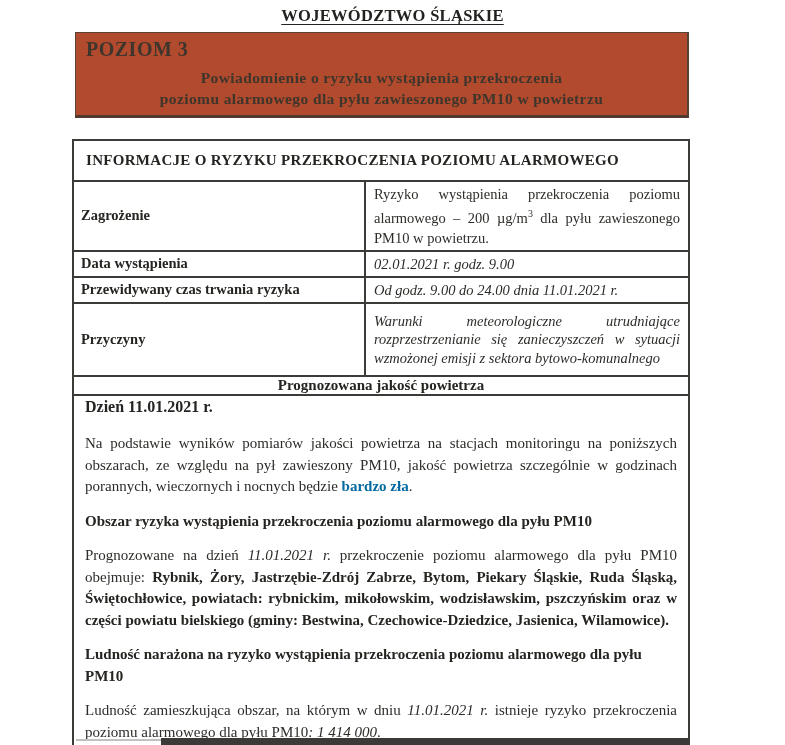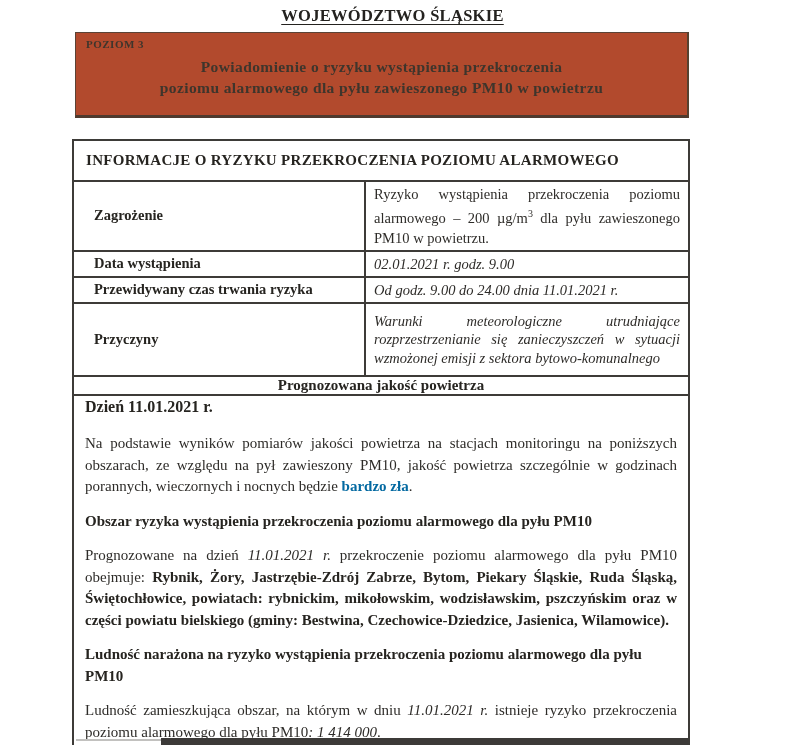--- a/index.html
+++ b/index.html
@@ -37,21 +37,21 @@
     width: 614px;
     height: 86px;
     background: #b24a2d;
     border: 1px solid #5a4336;
     border-bottom: 3px solid #4e3a2e;
     border-right: 2px solid #57412f;
     padding: 5px 10px 0 10px;
     color: #3e352c;
   }
   .banner-level {
-    font-size: 11px;
+    font-size: 20px;
     font-weight: bold;
     letter-spacing: 0.5px;
   }
   .banner-line {
     text-align: center;
     font-size: 15.5px;
     font-weight: bold;
     line-height: 21px;
     letter-spacing: 0.4px;
   }
@@ -75,21 +75,21 @@
     height: 41px;
     font-weight: bold;
     font-size: 15px;
     letter-spacing: 0.3px;
     padding-left: 12px;
     color: #262420;
   }
   .info-table .label-cell {
     width: 293px;
     font-weight: bold;
-    padding-left: 20px;
+    padding-left: 7px;
     color: #262420;
   }
   .info-table .value-cell {
     width: 325px;
     padding: 2px 8px;
     text-align: justify;
     line-height: 20px;
   }
   .row-zagrozenie { height: 63px; }
   .row-single { height: 21px; }

